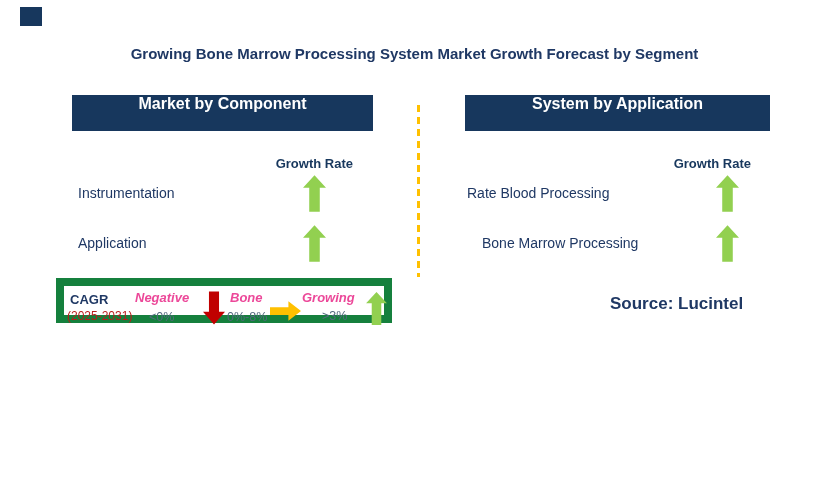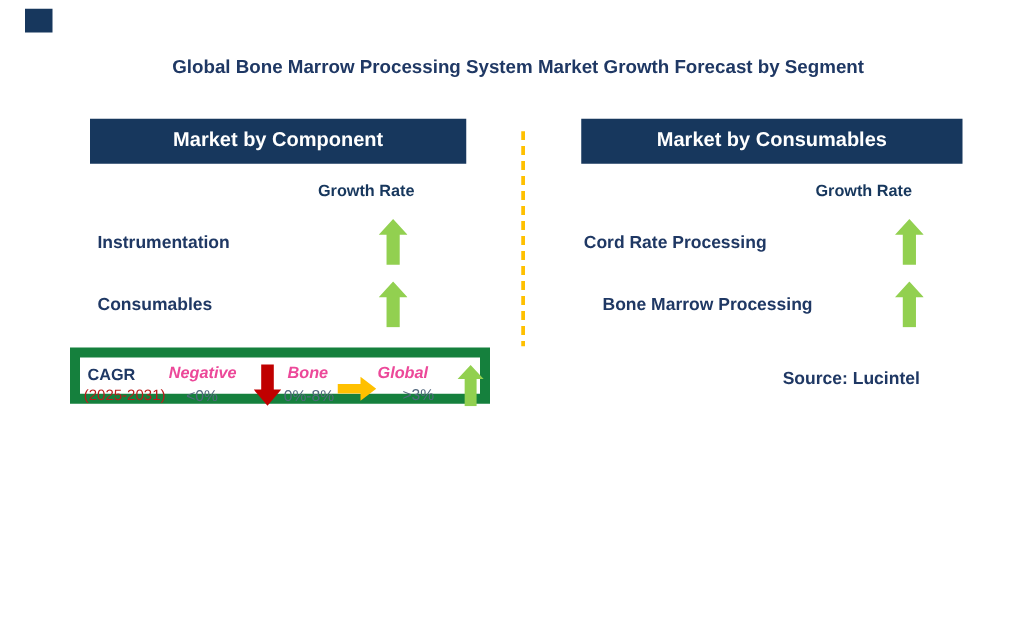--- a/index.html
+++ b/index.html
@@ -12,32 +12,32 @@
     position: absolute; left: 20px; top: 7px; width: 22px; height: 19px;
     background: #17375D;
   }
   .title {
     position: absolute; left: 0; top: 45px; width: 829px; margin: 0;
     text-align: center; font-size: 15px; font-weight: bold; color: #1F3864;
   }
   .panel-header {
     position: absolute; top: 95px; height: 36px; background: #17375D;
     color: #ffffff; font-weight: bold; font-size: 16px;
-    display: flex; align-items: center; justify-content: center;
+    display: flex; align-items: flex-start; justify-content: center;
   }
   .hdr-left  { left: 72px;  width: 301px; }
   .hdr-right { left: 465px; width: 305px; }
   .growth-rate {
-    position: absolute; top: 145px; width: 120px; text-align: center;
+    position: absolute; top: 156px; width: 120px; text-align: right;
     font-weight: bold; font-size: 13px; color: #17375D;
   }
   .gr-left  { left: 233px; }
   .gr-right { left: 631px; }
   .row-label {
-    position: absolute; font-weight: bold; font-size: 14px; color: #1F3864;
+    position: absolute; font-weight: normal; font-size: 14px; color: #1F3864;
     white-space: nowrap;
   }
   .arrow { position: absolute; display: block; }
   .divider {
     position: absolute; left: 417px; top: 105px; width: 3px; height: 172px;
     background: repeating-linear-gradient(
       to bottom, #FFC000 0px, #FFC000 7px, transparent 7px, transparent 12px);
   }
   .legend-box {
     position: absolute; left: 56px; top: 278px; width: 336px; height: 45px;
@@ -49,55 +49,55 @@
   .lg-cat    { font-size: 13px; font-weight: bold; font-style: italic; color: #ec4899; }
   .lg-range  { font-size: 12.5px; color: #53687E; }
   .lg-neg-label { left: 71px;  top: 4px; }
   .lg-neg-range { left: 85px;  top: 24px; }
   .lg-flat-label{ left: 166px; top: 4px; }
   .lg-flat-range{ left: 163px; top: 24px; }
   .lg-grow-label{ left: 238px; top: 4px; }
   .lg-grow-range{ left: 258px; top: 23px; }
   .source {
     position: absolute; left: 610px; top: 294px; width: 142px;
-    text-align: center; font-weight: bold; font-size: 14px; color: #1F3864;
+    text-align: left; font-weight: bold; font-size: 17px; color: #1F3864;
   }
 </style>
 </head>
 <body>
 
 <div>
 
   <div class="corner-square"></div>
 
-  <h1 class="title">Global Bone Marrow Processing System Market Growth Forecast by Segment</h1>
+  <h1 class="title">Growing Bone Marrow Processing System Market Growth Forecast by Segment</h1>
 
   <div class="panel-header hdr-left">
     <span>Market by Component</span>
   </div>
   <div class="growth-rate gr-left">Growth Rate</div>
 
   <div class="row-label" style="left:78px; top:185px;">Instrumentation</div>
   <svg class="arrow" style="left:303px; top:175px;" width="23" height="37" viewBox="0 0 24 38">
     <path d="M12 0 L24 13 H17.5 V38 H6.5 V13 H0 Z" fill="#92D050"></path>
   </svg>
 
-  <div class="row-label" style="left:78px; top:235px;">Consumables</div>
+  <div class="row-label" style="left:78px; top:235px;">Application</div>
   <svg class="arrow" style="left:303px; top:225px;" width="23" height="37" viewBox="0 0 24 38">
     <path d="M12 0 L24 13 H17.5 V38 H6.5 V13 H0 Z" fill="#92D050"></path>
   </svg>
 
   <div class="divider"></div>
 
   <div class="panel-header hdr-right">
-    <span>Market by Consumables</span>
+    <span>System by Application</span>
   </div>
   <div class="growth-rate gr-right">Growth Rate</div>
 
-  <div class="row-label" style="left:467px; top:185px;">Cord Rate Processing</div>
+  <div class="row-label" style="left:467px; top:185px;">Rate Blood Processing</div>
   <svg class="arrow" style="left:716px; top:175px;" width="23" height="37" viewBox="0 0 24 38">
     <path d="M12 0 L24 13 H17.5 V38 H6.5 V13 H0 Z" fill="#92D050"></path>
   </svg>
 
   <div class="row-label" style="left:467px; top:235px;margin-left:15px;">Bone Marrow Processing</div>
   <svg class="arrow" style="left:716px; top:225px;" width="23" height="37" viewBox="0 0 24 38">
     <path d="M12 0 L24 13 H17.5 V38 H6.5 V13 H0 Z" fill="#92D050"></path>
   </svg>
 
   <div class="legend-box">
@@ -109,21 +109,21 @@
     <svg class="arrow" style="left:139px; top:5px;" width="22" height="34" viewBox="0 0 24 36">
       <path d="M6.5 0 H17.5 V22 H24 L12 36 L0 22 H6.5 Z" fill="#C00000"></path>
     </svg>
 
     <span class="lg-cat lg-flat-label">Bone</span>
     <span class="lg-range lg-flat-range">0%-8%</span>
     <svg class="arrow" style="left:206px; top:15px;" width="31" height="20" viewBox="0 0 32 20">
       <path d="M0 6 H19 V0 L32 10 L19 20 V14 H0 Z" fill="#FFC000"></path>
     </svg>
 
-    <span class="lg-cat lg-grow-label">Global</span>
+    <span class="lg-cat lg-grow-label">Growing</span>
     <span class="lg-range lg-grow-range">&gt;3%</span>
     <svg class="arrow" style="left:300px; top:6px;" width="25" height="33" viewBox="0 0 24 38">
       <path d="M12 0 L24 13 H17.5 V38 H6.5 V13 H0 Z" fill="#92D050"></path>
     </svg>
   </div>
 
   <div class="source">Source: Lucintel</div>
 
 </div>
 

